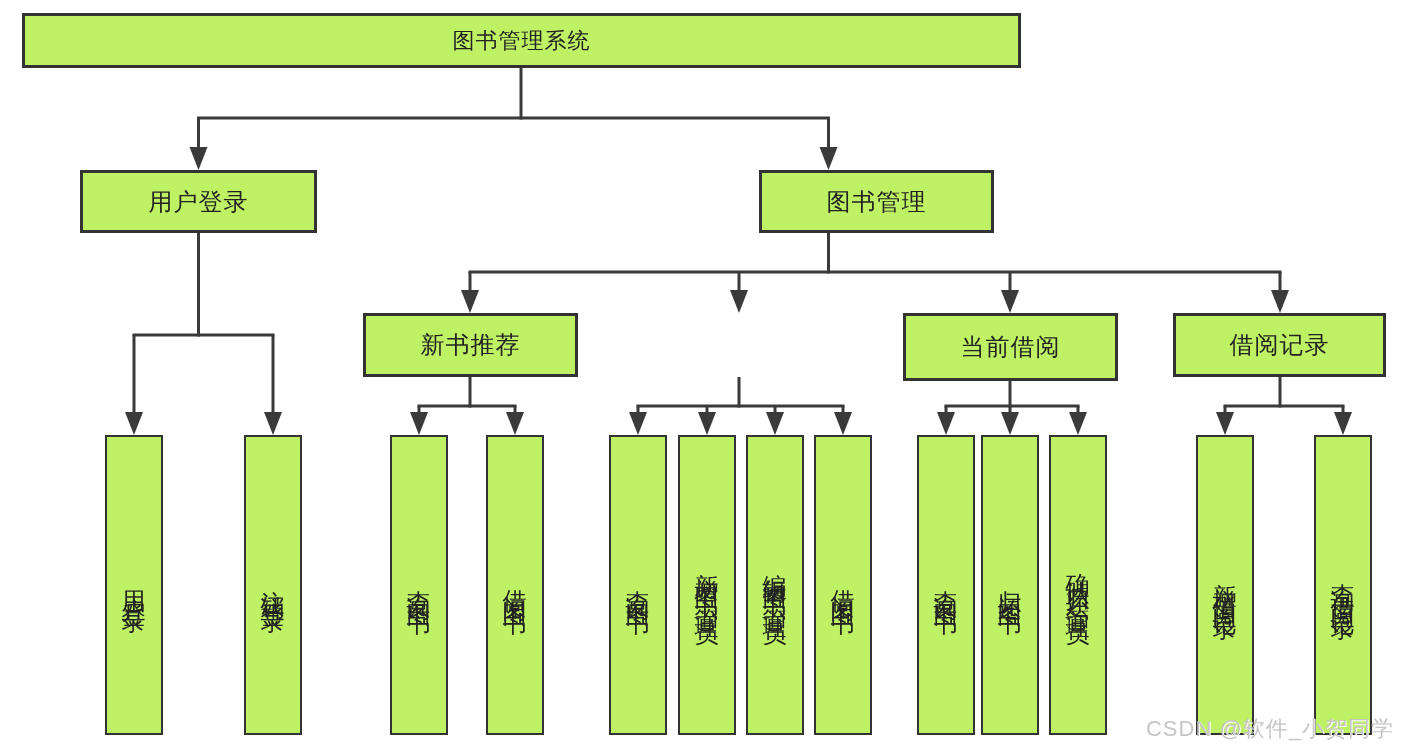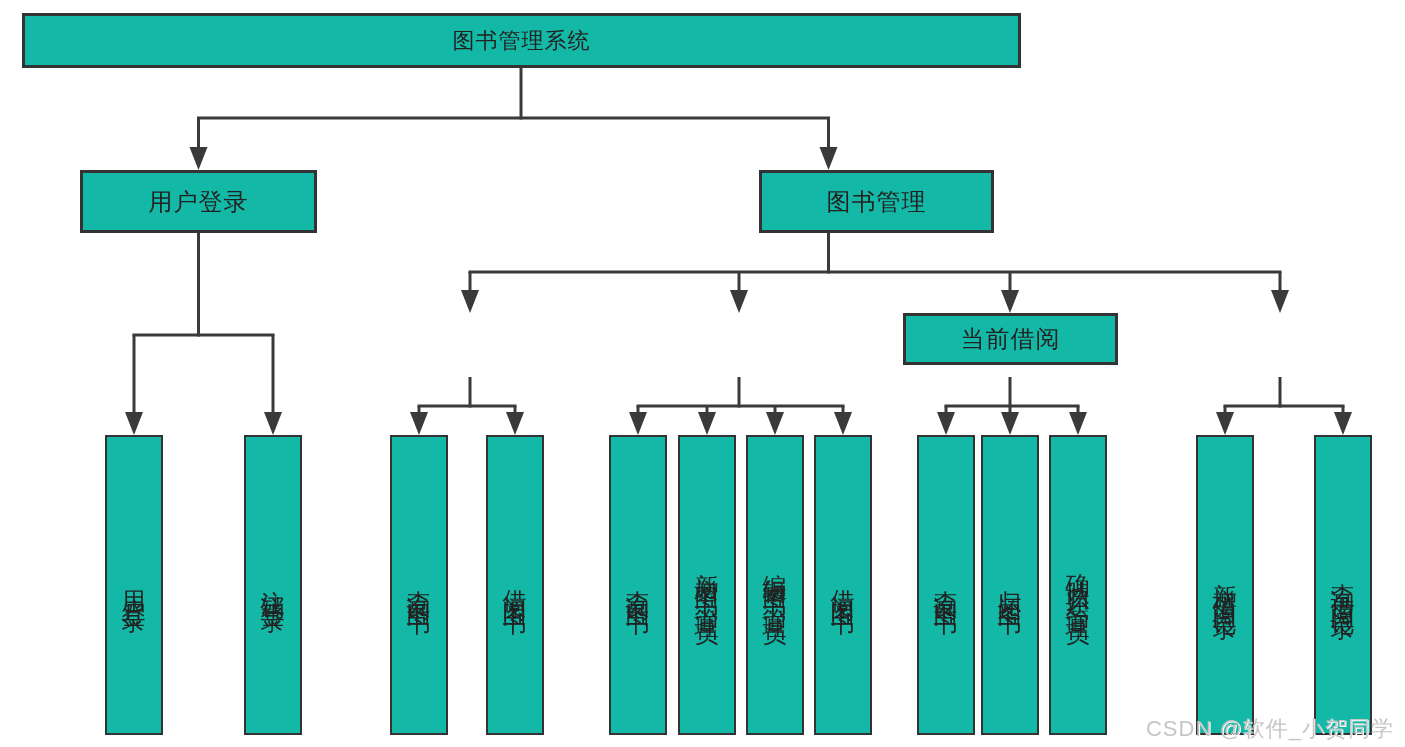--- a/index.html
+++ b/index.html
@@ -20,21 +20,21 @@
     left: 0; top: 0;
     width: 1405px; height: 747px;
     pointer-events: none;
   }
   #connectors line { stroke: #3a3a3a; stroke-width: 3; }
   #connectors polygon { fill: #3a3a3a; }
   .node {
     position: absolute;
     box-sizing: border-box;
     border: 3px solid #333333;
-    background: #14b8a6;
+    background: #bef264;
     display: flex;
     align-items: center;
     justify-content: center;
     color: #222222;
   }
   .hnode { font-size: 24px; letter-spacing: 1px; }
   .root-node { font-size: 22px; }
   .vnode { border-width: 2.5px; }
   .vtext {
     writing-mode: vertical-rl;
@@ -134,21 +134,23 @@
       <line x1="1343" y1="406" x2="1343" y2="420"></line>
       <polygon points="1334,412 1352,412 1343,435"></polygon>
     </g>
   </svg>
 
   <div class="node hnode root-node" style="left:22px; top:13px; width:999px; height:55px;">图书管理系统</div>
 
   <div class="node hnode" style="left:80px; top:170px; width:237px; height:63px;">用户登录</div>
   <div class="node hnode" style="left:711px; top:170px; width:235px; height:63px;margin-left:48px;">图书管理</div>
 
-  <div class="node hnode" style="left:903px; top:313px; width:215px; height:52px;">当前借阅</div>
+  <div class="node hnode" style="left:363px; top:313px; width:215px; height:64px;">新书推荐</div>
+  <div class="node hnode" style="left:903px; top:313px; width:215px; height:68px;">当前借阅</div>
+  <div class="node hnode" style="left:1173px; top:313px; width:213px; height:64px;">借阅记录</div>
 
   <div class="node vnode" style="left:105px; top:435px; width:58px; height:300px;">
     <span class="vtext">用户登录</span>
   </div>
   <div class="node vnode" style="left:244px; top:435px; width:58px; height:300px;">
     <span class="vtext">注销登录</span>
   </div>
 
   <div class="node vnode" style="left:390px; top:435px; width:58px; height:300px;">
     <span class="vtext">查询图书</span>

